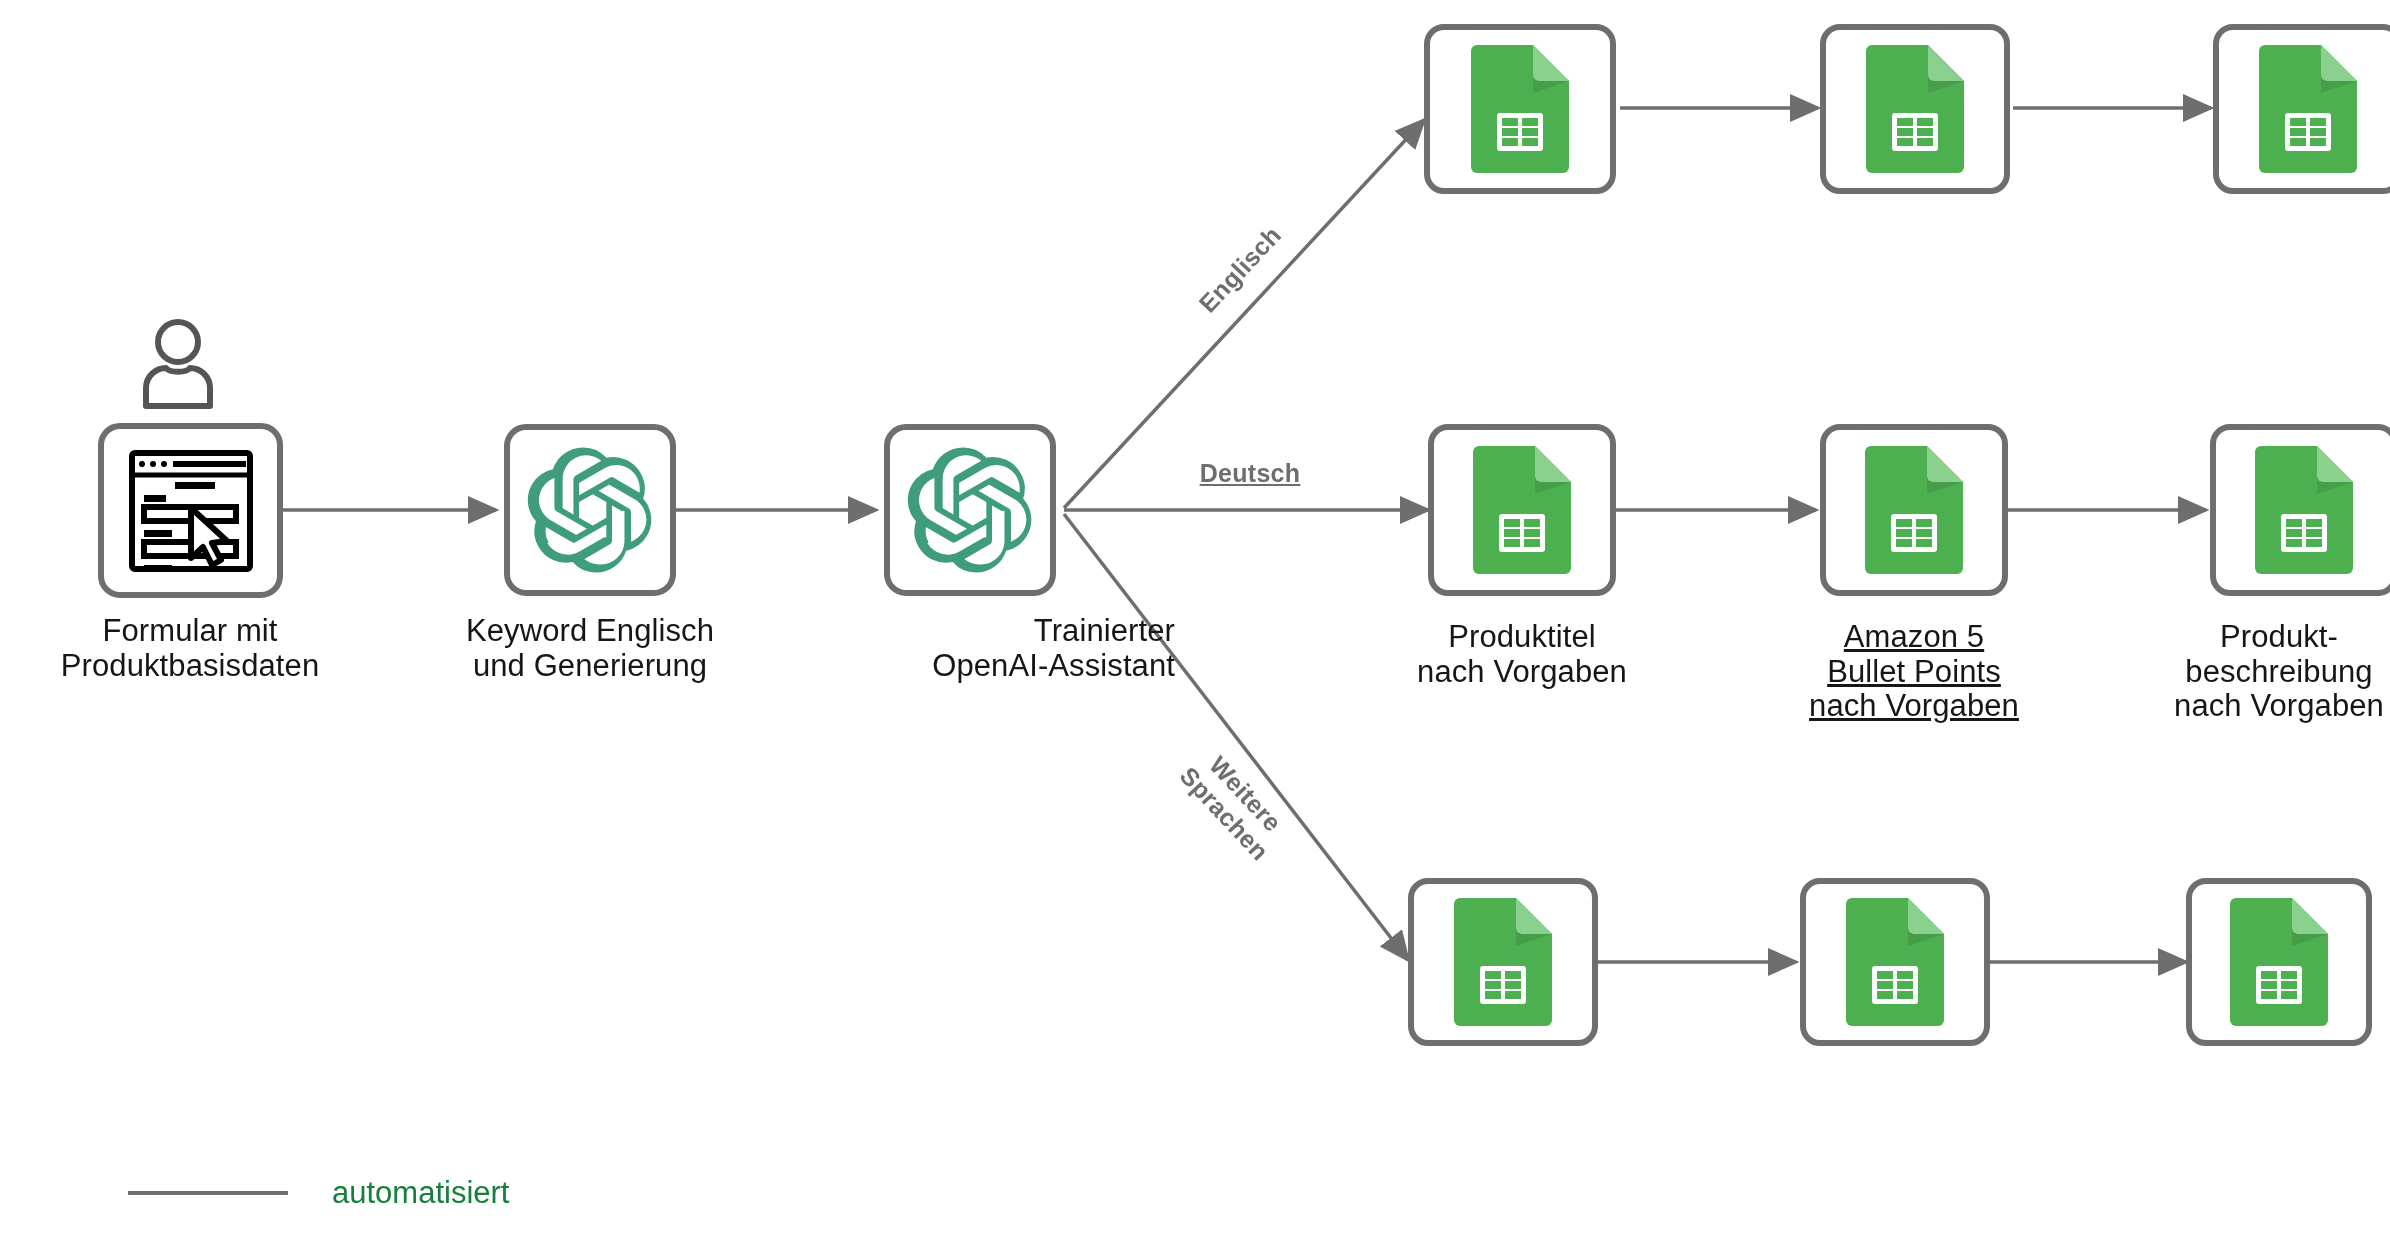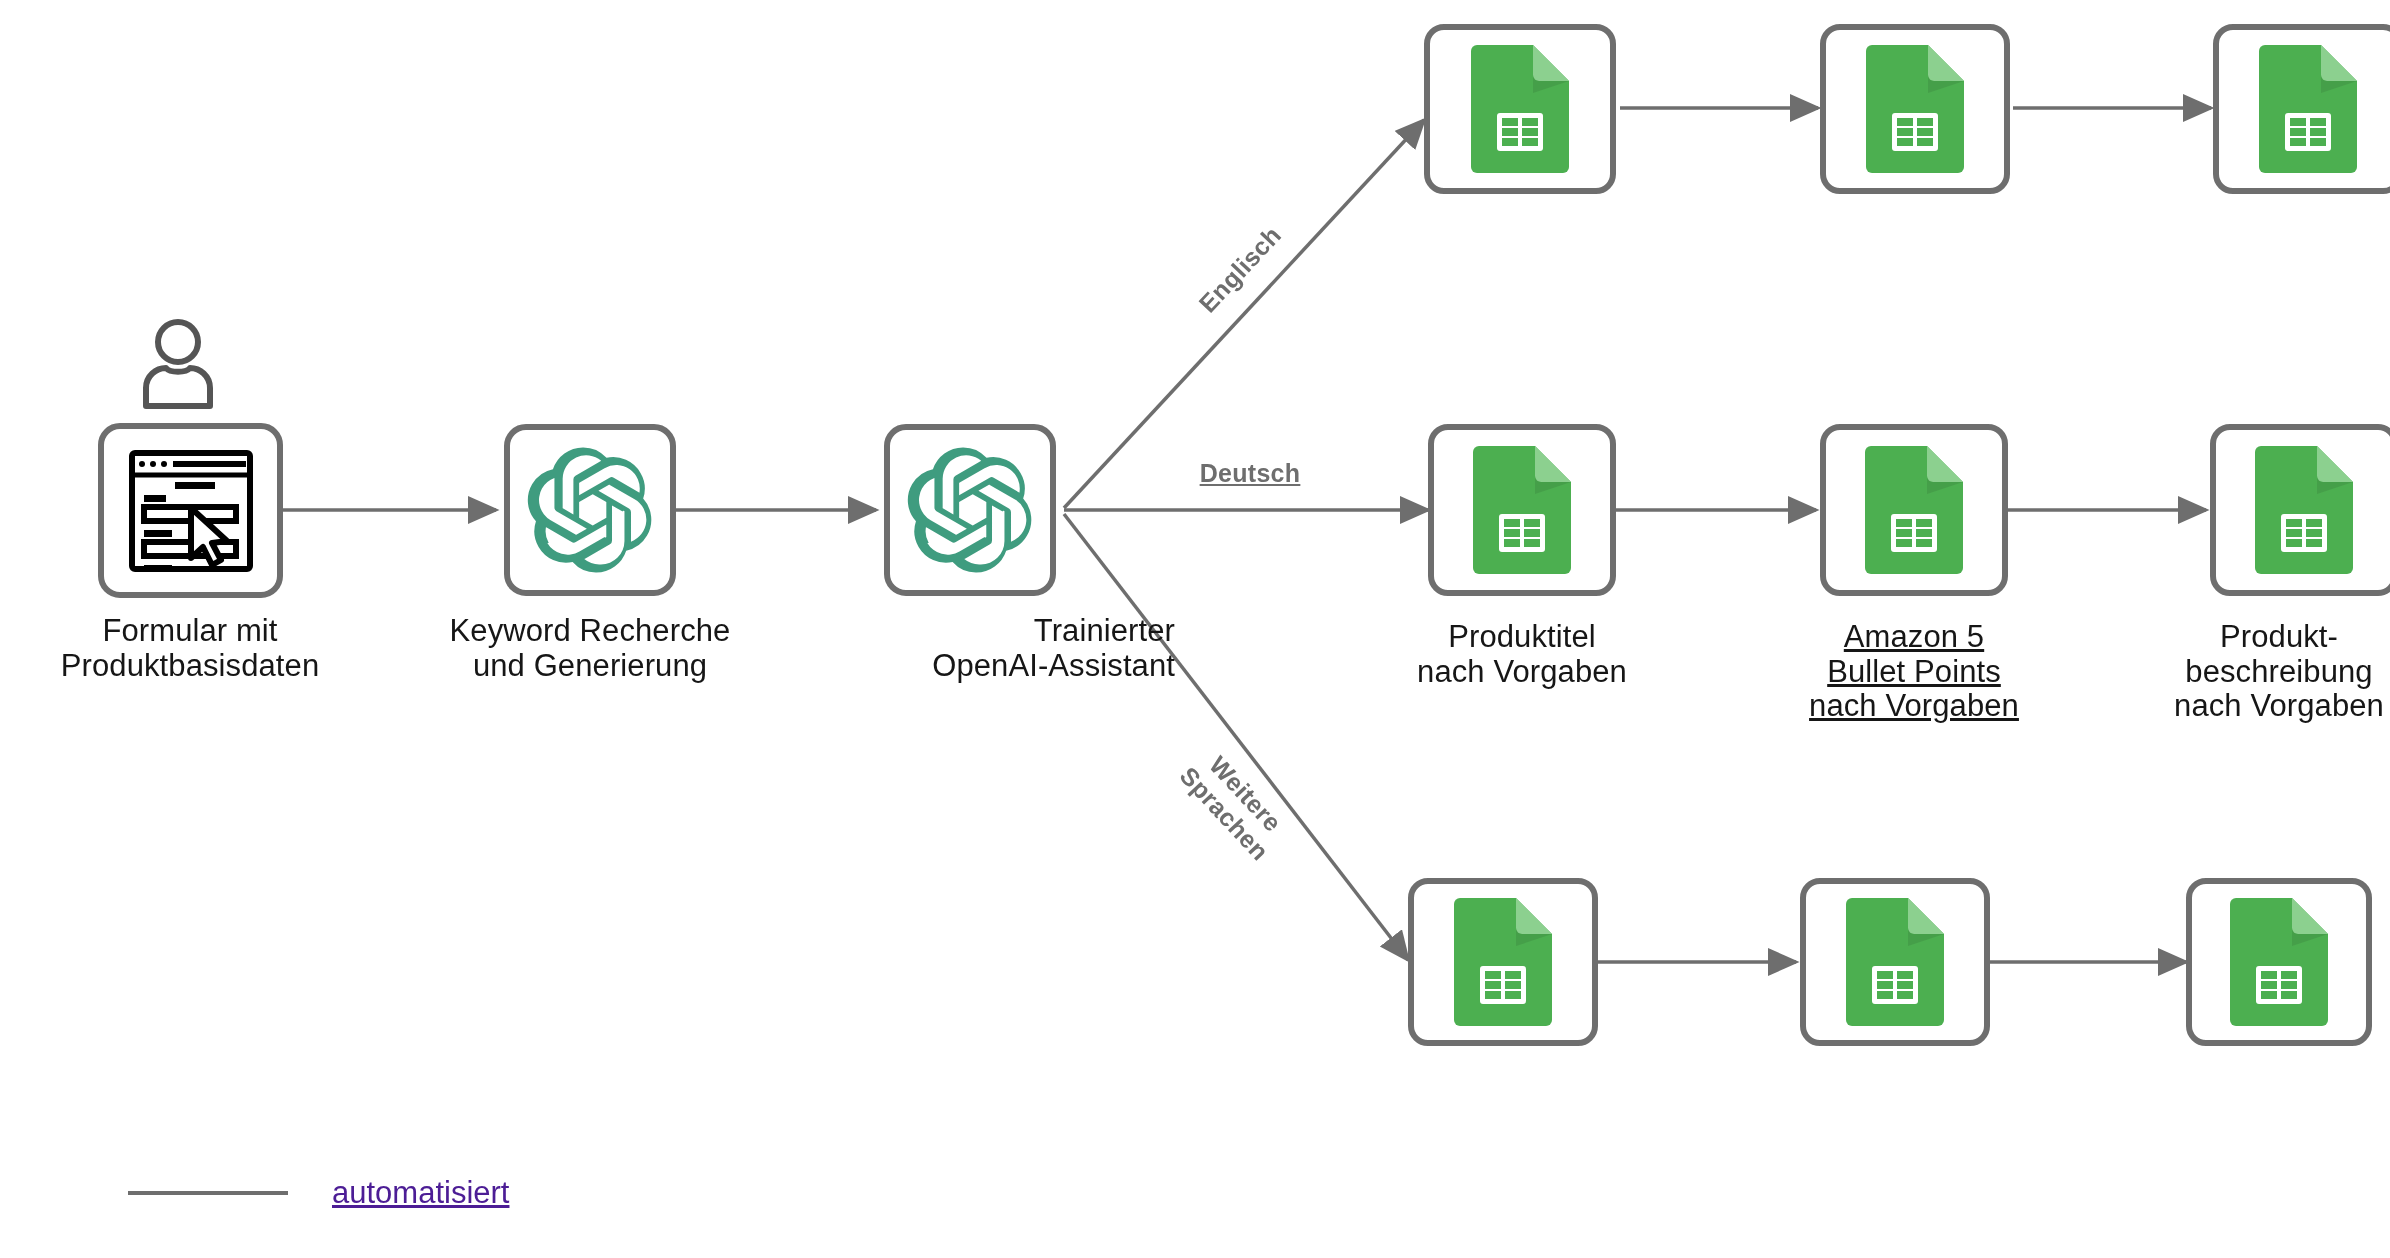--- a/index.html
+++ b/index.html
@@ -73,23 +73,22 @@
     align-items: center;
     gap: 44px;
   }
   #legend .legend-line {
     width: 160px;
     height: 4px;
     background: #6e6e6e;
   }
   #legend .legend-text {
     font-size: 31px;
-    color: #4c1d95;
+    color: #15803d;
     font-family: "Liberation Sans", sans-serif;
-    text-decoration: underline;
   }
   
   .icon-svg { display: block; }
   .person-icon {
     position: absolute;
   }
 </style>
 </head>
 <body>
 
@@ -147,21 +146,21 @@
     </svg>
   </div>
   <div class="caption" style="left:-20px; top:614px; width:420px;">Formular mit
 Produktbasisdaten</div>
 
   <div class="node" style="left:504px; top:424px; width:172px; height:172px;">
     <svg class="icon-svg" width="126" height="126" viewBox="0 0 40 40">
       <path fill="#3f9c7f" d="M36.88 16.37a9.9 9.9 0 0 0-.85-8.13 10.02 10.02 0 0 0-10.78-4.8A9.9 9.9 0 0 0 17.78.12a10.02 10.02 0 0 0-9.55 6.93 9.9 9.9 0 0 0-6.62 4.8 10.02 10.02 0 0 0 1.23 11.74 9.9 9.9 0 0 0 .85 8.13 10.02 10.02 0 0 0 10.79 4.8 9.9 9.9 0 0 0 7.46 3.33 10.02 10.02 0 0 0 9.55-6.94 9.9 9.9 0 0 0 6.62-4.8 10.02 10.02 0 0 0-1.23-11.74zM22.94 37.3a7.43 7.43 0 0 1-4.77-1.72l.24-.13 7.93-4.58a1.29 1.29 0 0 0 .65-1.13V18.54l3.35 1.94a.12.12 0 0 1 .6.09v9.26a7.47 7.47 0 0 1-7.46 7.46zM6.9 30.45a7.43 7.43 0 0 1-.89-5l.24.14 7.93 4.58a1.29 1.29 0 0 0 1.3 0l9.69-5.59v3.87a.12.12 0 0 1-.5.1l-8.02 4.63a7.47 7.47 0 0 1-10.2-2.73zM4.81 13.1a7.43 7.43 0 0 1 3.9-3.27v9.42a1.28 1.28 0 0 0 .64 1.12l9.65 5.57-3.35 1.93a.12.12 0 0 1-.11.01L7.52 23.25a7.47 7.47 0 0 1-2.73-10.15zm27.55 6.41-9.68-5.62 3.35-1.93a.12.12 0 0 1 .11-.01l8.02 4.63a7.46 7.46 0 0 1-1.15 13.46v-9.42a1.28 1.28 0 0 0-.65-1.11zm3.33-5.02-.24-.14-7.92-4.61a1.29 1.29 0 0 0-1.3 0l-9.68 5.59v-3.87a.12.12 0 0 1 .05-.1l8.02-4.63a7.46 7.46 0 0 1 11.07 7.72zM14.73 21.4l-3.35-1.94a.12.12 0 0 1-.06-.09V10.1a7.46 7.46 0 0 1 12.23-5.73l-.24.14-7.93 4.58a1.29 1.29 0 0 0-.65 1.12zm1.82-3.92 4.31-2.49 4.32 2.49v4.98l-4.31 2.49-4.32-2.49z"></path>
     </svg>
   </div>
-  <div class="caption" style="left:385px; top:614px; width:410px;">Keyword Recherche
+  <div class="caption" style="left:385px; top:614px; width:410px;">Keyword Englisch
 und Generierung</div>
 
   <div class="node" style="left:884px; top:424px; width:172px; height:172px;">
     <svg class="icon-svg" width="126" height="126" viewBox="0 0 40 40">
       <path fill="#3f9c7f" d="M36.88 16.37a9.9 9.9 0 0 0-.85-8.13 10.02 10.02 0 0 0-10.78-4.8A9.9 9.9 0 0 0 17.78.12a10.02 10.02 0 0 0-9.55 6.93 9.9 9.9 0 0 0-6.62 4.8 10.02 10.02 0 0 0 1.23 11.74 9.9 9.9 0 0 0 .85 8.13 10.02 10.02 0 0 0 10.79 4.8 9.9 9.9 0 0 0 7.46 3.33 10.02 10.02 0 0 0 9.55-6.94 9.9 9.9 0 0 0 6.62-4.8 10.02 10.02 0 0 0-1.23-11.74zM22.94 37.3a7.43 7.43 0 0 1-4.77-1.72l.24-.13 7.93-4.58a1.29 1.29 0 0 0 .65-1.13V18.54l3.35 1.94a.12.12 0 0 1 .6.09v9.26a7.47 7.47 0 0 1-7.46 7.46zM6.9 30.45a7.43 7.43 0 0 1-.89-5l.24.14 7.93 4.58a1.29 1.29 0 0 0 1.3 0l9.69-5.59v3.87a.12.12 0 0 1-.5.1l-8.02 4.63a7.47 7.47 0 0 1-10.2-2.73zM4.81 13.1a7.43 7.43 0 0 1 3.9-3.27v9.42a1.28 1.28 0 0 0 .64 1.12l9.65 5.57-3.35 1.93a.12.12 0 0 1-.11.01L7.52 23.25a7.47 7.47 0 0 1-2.73-10.15zm27.55 6.41-9.68-5.62 3.35-1.93a.12.12 0 0 1 .11-.01l8.02 4.63a7.46 7.46 0 0 1-1.15 13.46v-9.42a1.28 1.28 0 0 0-.65-1.11zm3.33-5.02-.24-.14-7.92-4.61a1.29 1.29 0 0 0-1.3 0l-9.68 5.59v-3.87a.12.12 0 0 1 .05-.1l8.02-4.63a7.46 7.46 0 0 1 11.07 7.72zM14.73 21.4l-3.35-1.94a.12.12 0 0 1-.06-.09V10.1a7.46 7.46 0 0 1 12.23-5.73l-.24.14-7.93 4.58a1.29 1.29 0 0 0-.65 1.12zm1.82-3.92 4.31-2.49 4.32 2.49v4.98l-4.31 2.49-4.32-2.49z"></path>
     </svg>
   </div>
   <div class="caption" style="left:765px; top:614px; width:410px;text-align:right;">Trainierter
 OpenAI-Assistant</div>
 

